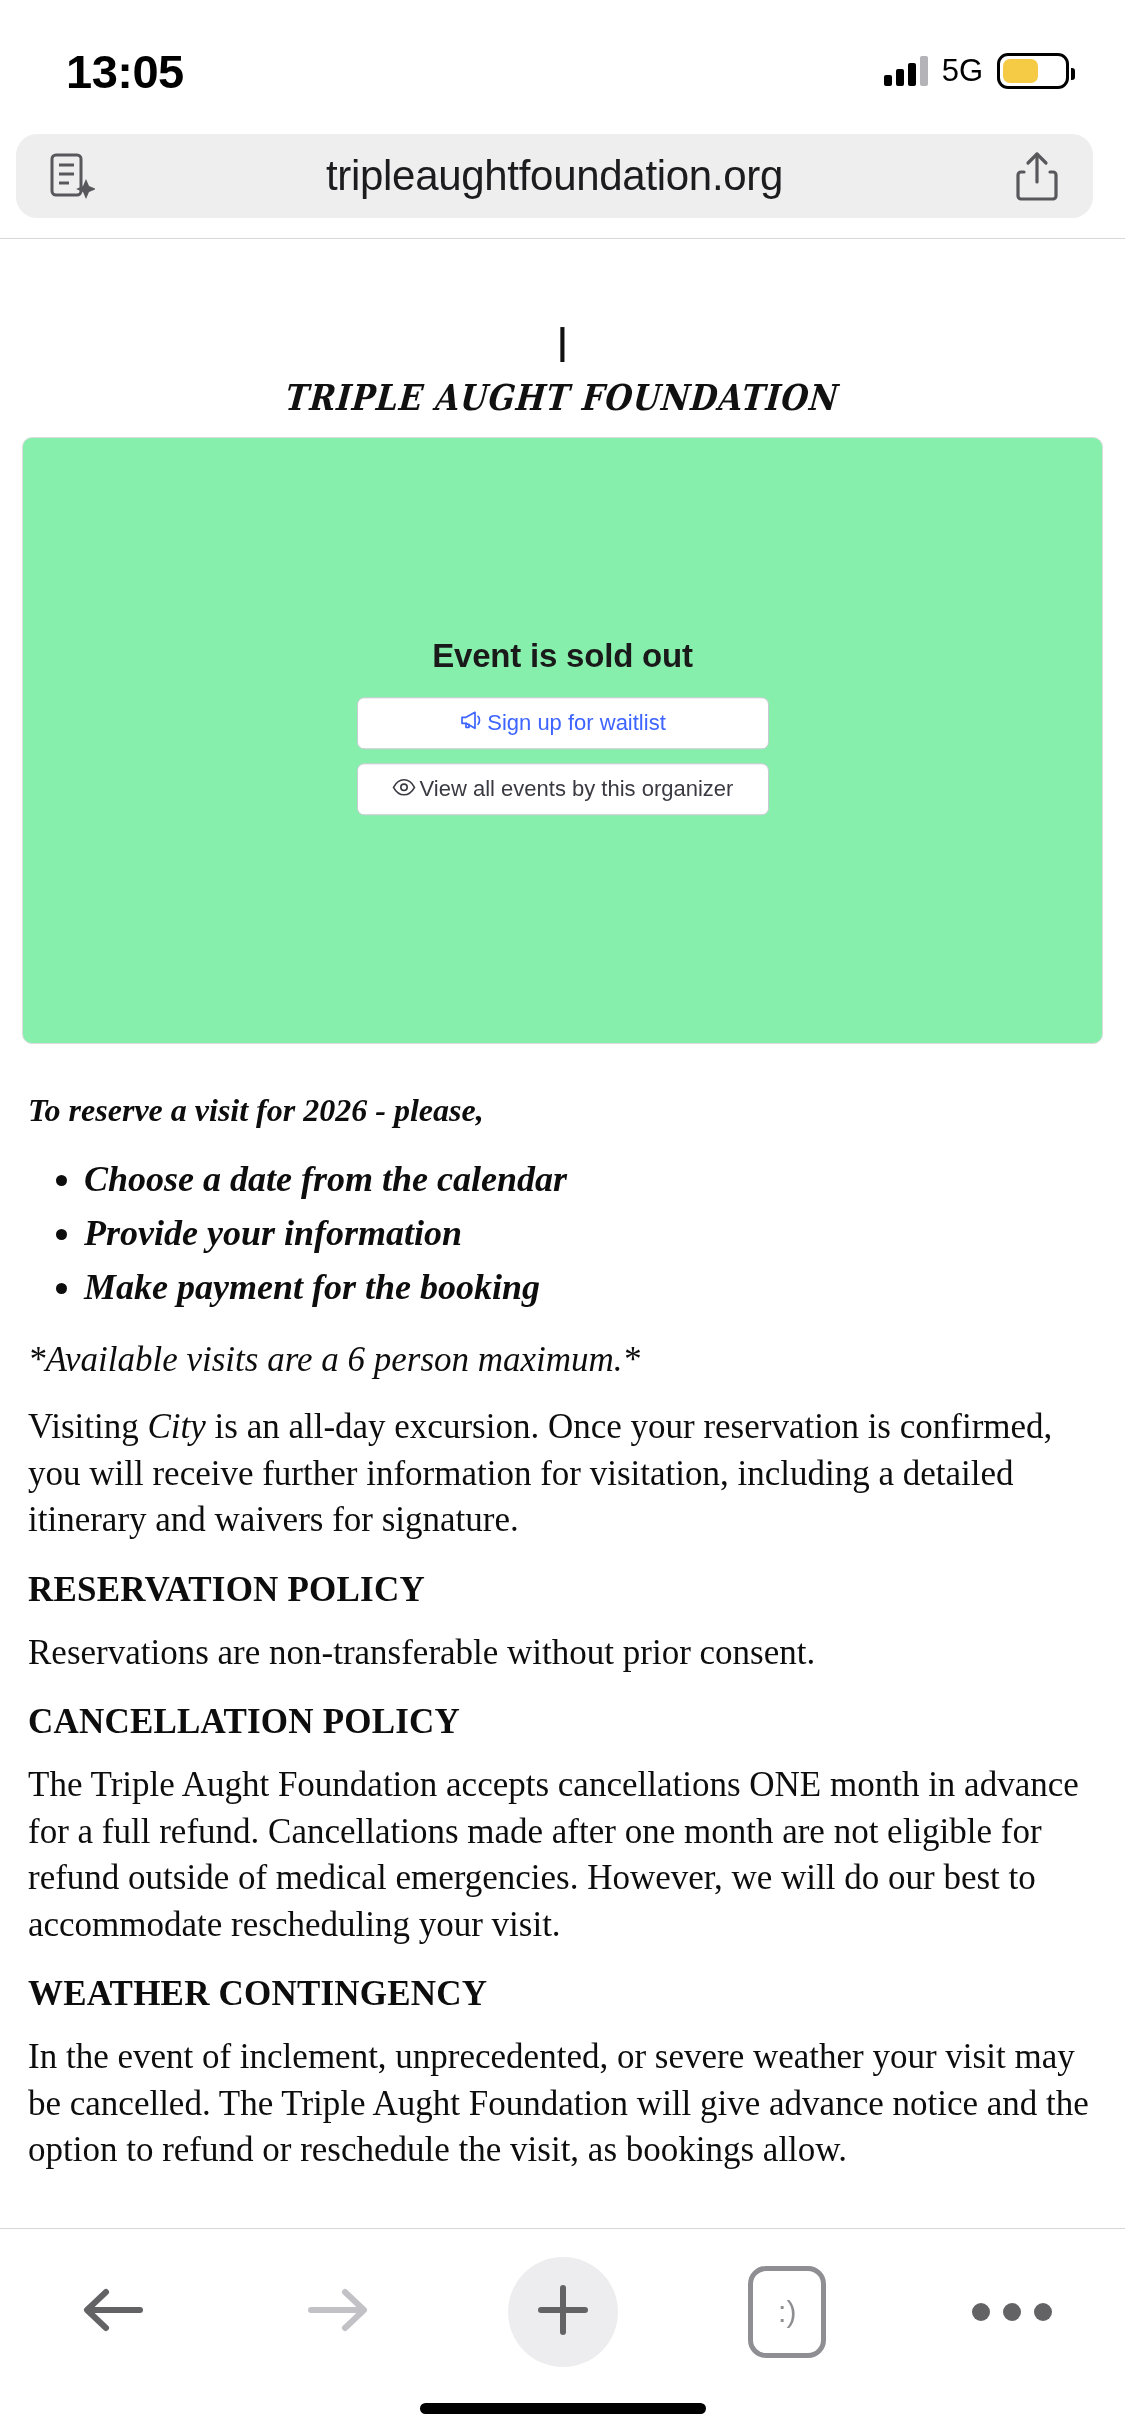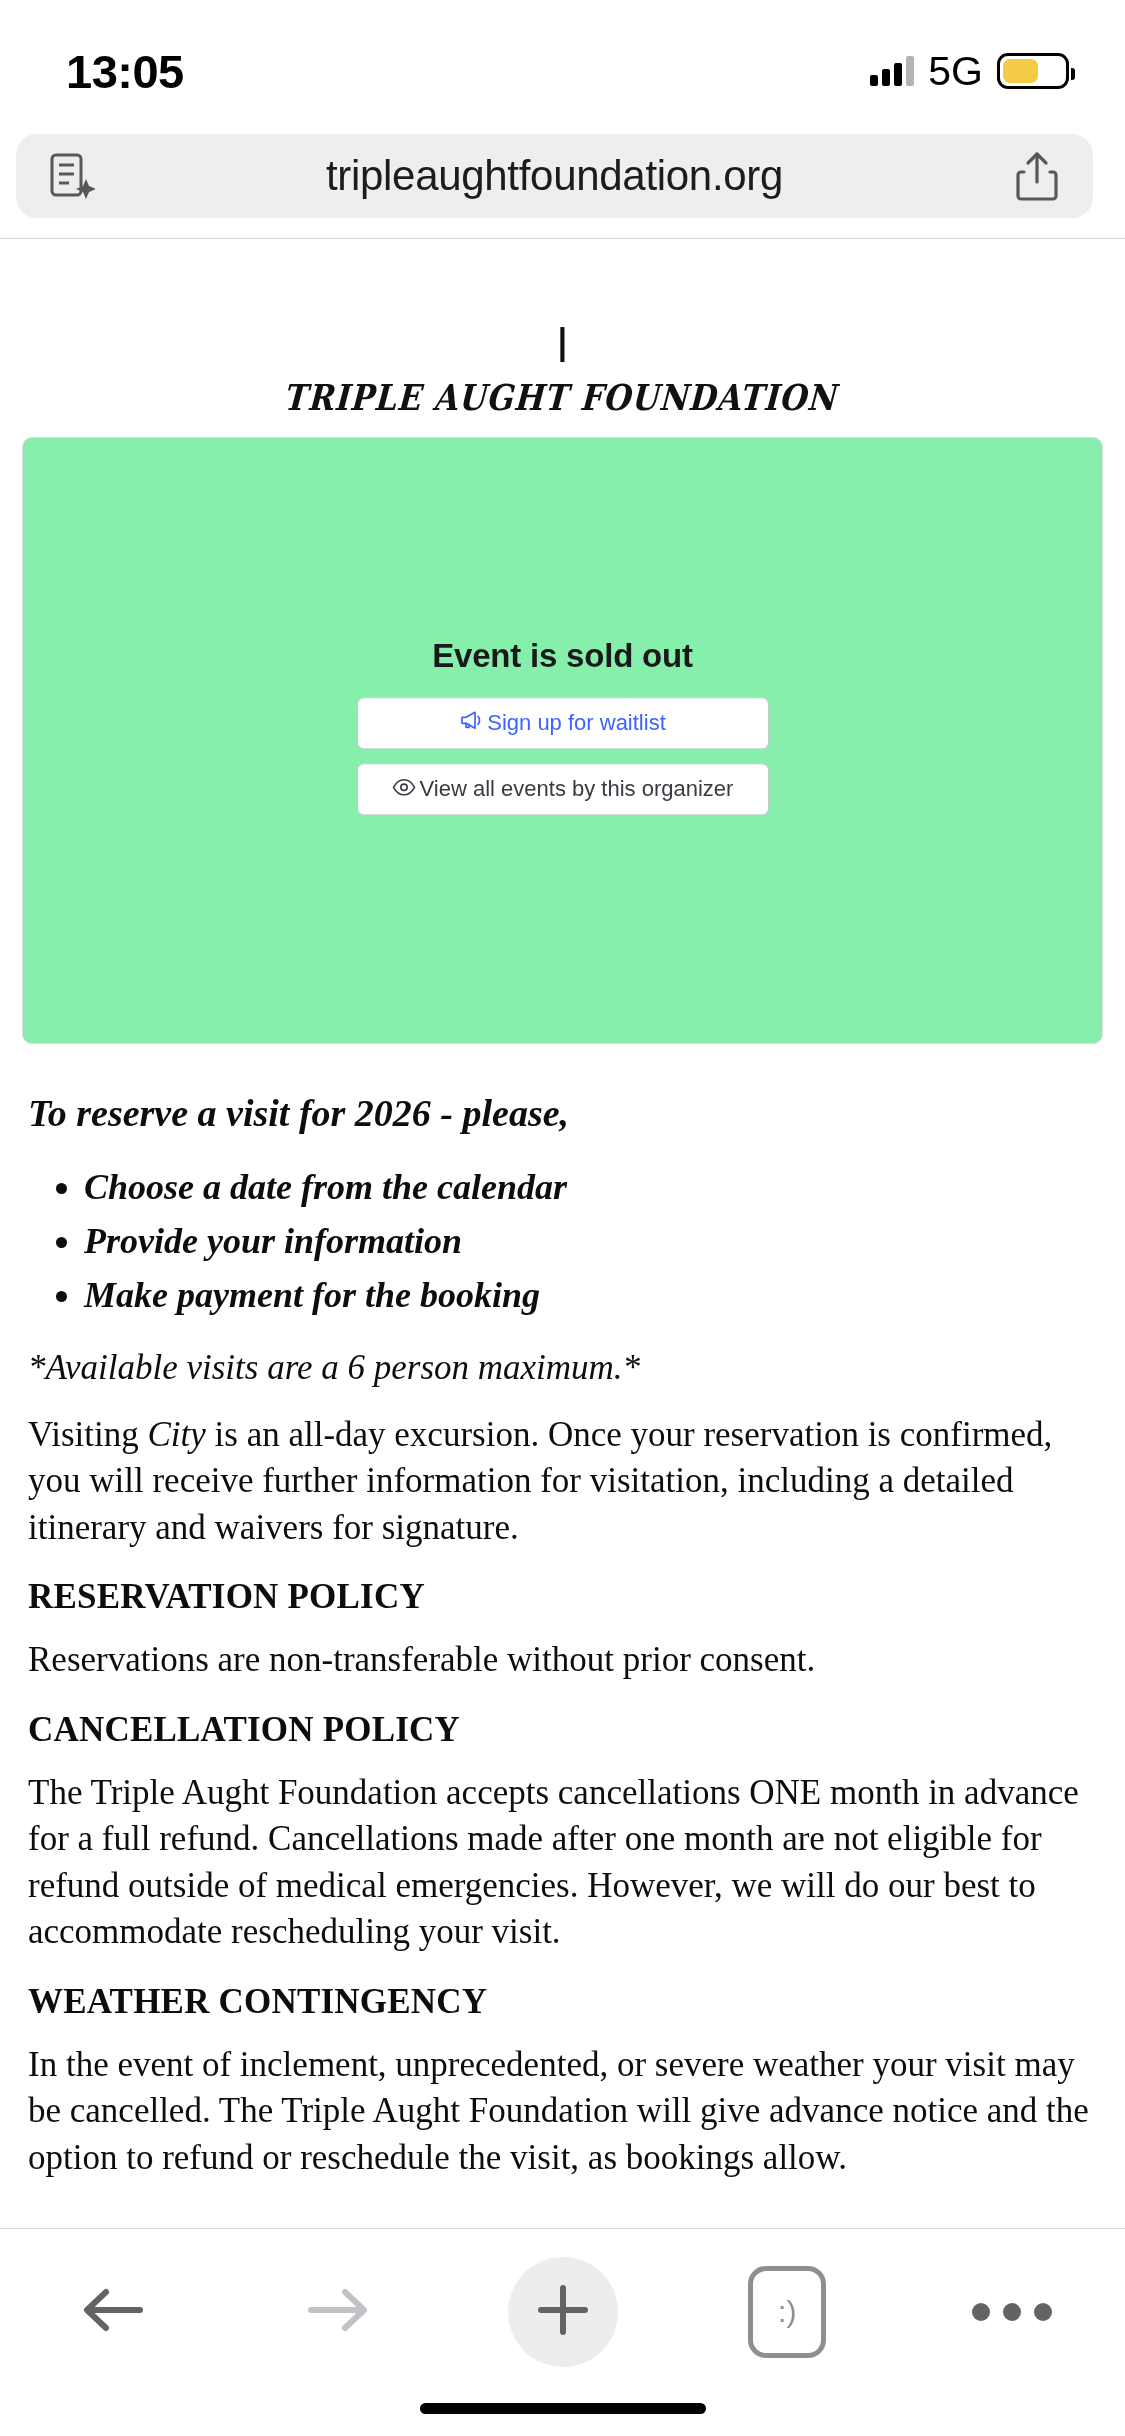--- a/index.html
+++ b/index.html
@@ -43,21 +43,21 @@
     display: block;
     width: 8px;
     background: #000;
     border-radius: 2px;
   }
   .signal-bars i:nth-child(1) { height: 11px; }
   .signal-bars i:nth-child(2) { height: 17px; }
   .signal-bars i:nth-child(3) { height: 23px; }
   .signal-bars i:nth-child(4) { height: 30px; background: #b4b4b8; }
   .network-label {
-    font-size: 41px;
+    font-size: 31px;
     font-weight: 500;
     color: #000;
     letter-spacing: 0px;
   }
   .battery {
     position: relative;
     width: 72px;
     height: 36px;
     border: 3px solid #000;
     border-radius: 11px;
@@ -194,21 +194,21 @@
   .widget-btn.secondary { color: #3a3a42; }
   .widget-btn svg { flex: 0 0 auto; }
 
   
   .article {
     padding: 46px 28px 0 28px;
     font-family: "Liberation Serif", serif;
     color: #0d0d0d;
   }
   .lead {
-    font-size: 38px;
+    font-size: 32px;
     font-weight: 700;
     font-style: italic;
     line-height: 1.25;
     margin: 0 0 22px 0;
   }
   .bullets {
     margin: 0 0 26px 0;
     padding-left: 56px;
     list-style: disc;
   }

